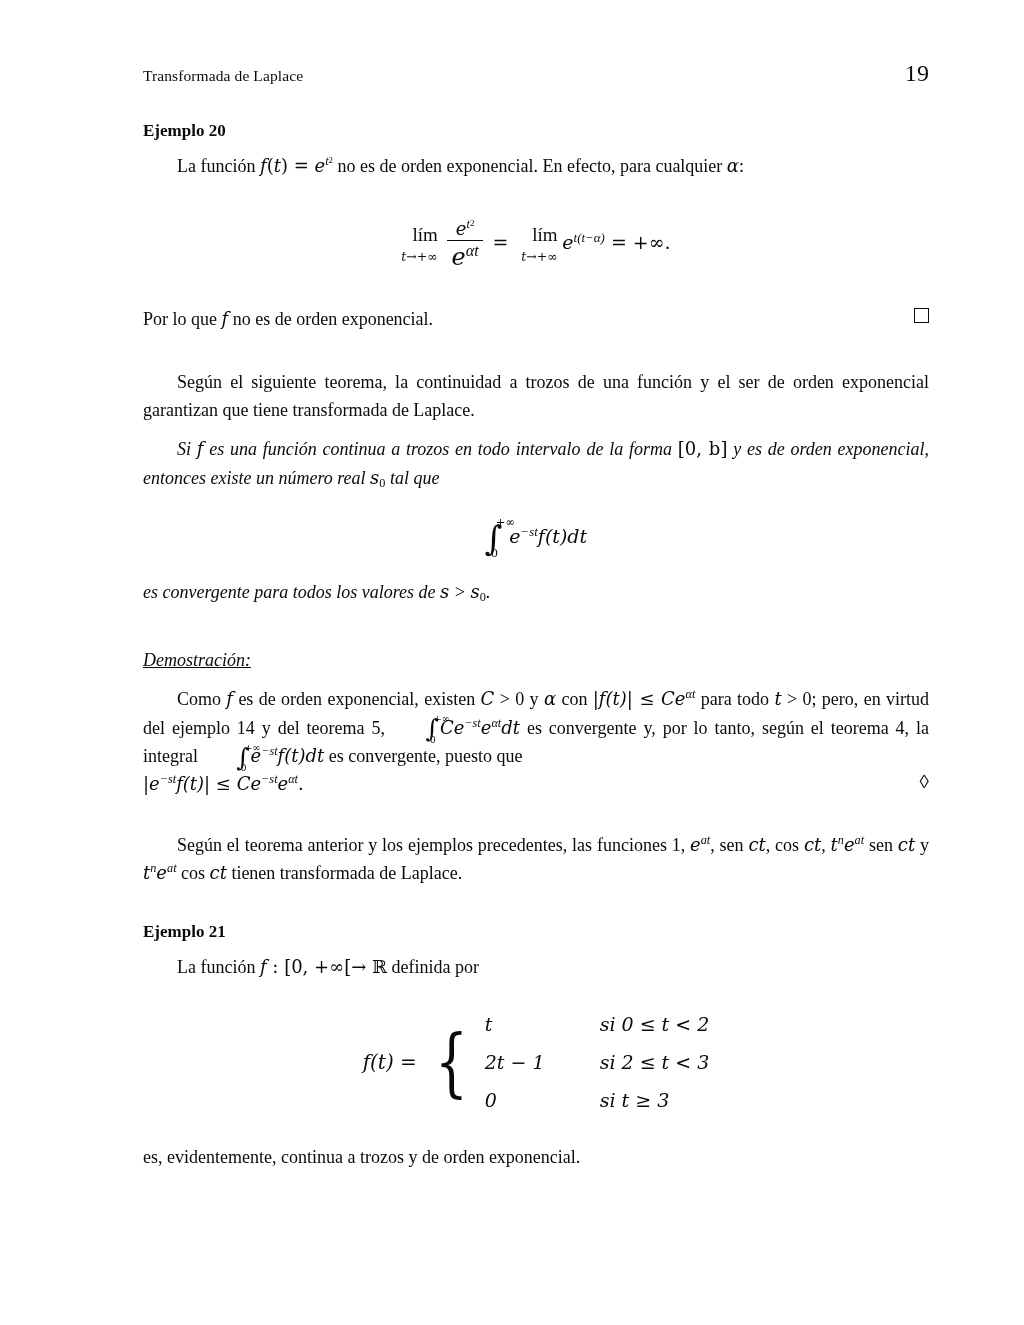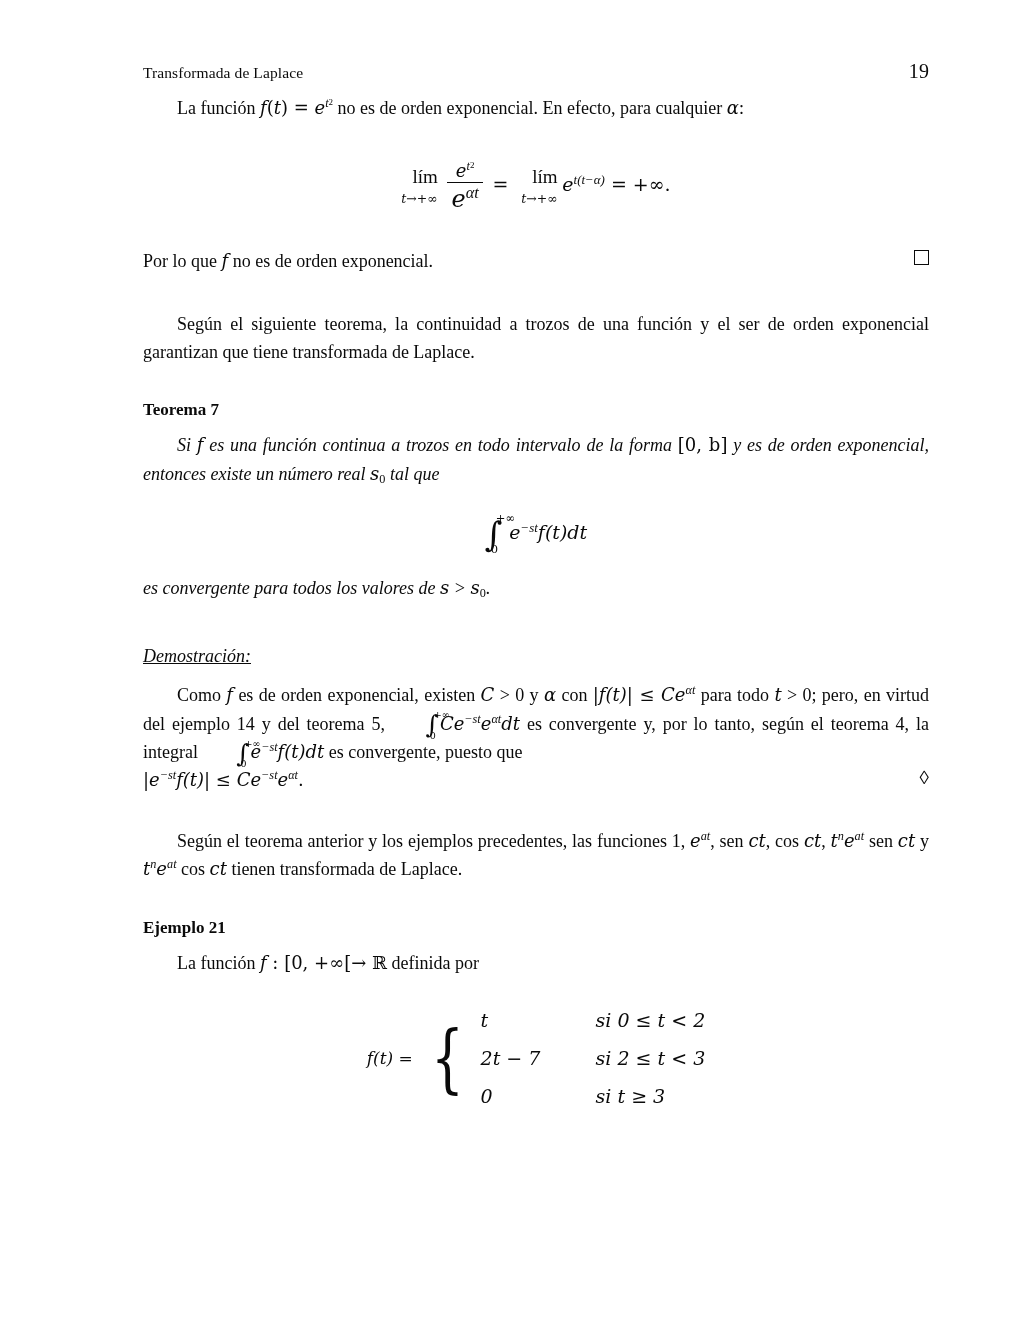--- a/index.html
+++ b/index.html
@@ -29,21 +29,21 @@
   }
   
   .runhead {
     display: flex;
     justify-content: space-between;
     align-items: baseline;
     font-size: 15.5px;
     letter-spacing: 0.1px;
   }
   .runhead .title { font-size: 15.5px; }
-  .runhead .pageno { font-size: 20px; }
+  .runhead .pageno { font-size: 24px; }
 
   
   .heading {
     font-weight: bold;
     font-size: 17px;
     margin-top: 34px;
   }
   p {
     font-size: 18px;
     line-height: 1.58;
@@ -169,33 +169,34 @@
   .cases {
     display: inline-block;
     text-align: left;
   }
   .cases .row {
     display: flex;
     line-height: 2.0;
   }
   .cases .c1 { width: 115px; }
   .cases .c2 { white-space: nowrap; text-align: center; }
-  .fdef { margin-right: 6px; font-size: 17px; vertical-align: middle;}
+  .fdef { margin-right: 6px; font-size: 20px; vertical-align: middle;}
 </style>
 </head>
 <body>
 
 <div class="page">
   <div class="content">
 
     <div class="runhead">
       <span class="title">Transformada de Laplace</span>
       <span class="pageno">19</span>
     </div>
 
+    <div class="heading">Ejemplo 20</div>
 
     <p class="indent">
       <span>La función </span><span class="math">f</span><span class="mathup">(</span><span class="math">t</span><span class="mathup">) = </span><span class="math">e</span><span class="sup">t</span><span class="supup" style="font-size:0.5em; vertical-align:0.95em;">2</span><span> no es de orden exponencial. En efecto, para cualquier </span><span class="math">α</span><span>:</span>
     </p>
 
     <div class="display">
       <span class="limwrap">
         <span class="lim">lím</span><br>
         <span class="under">t→+∞</span>
       </span>
@@ -211,21 +212,20 @@
       <span class="math">e</span><span class="sup">t(t−α)</span><span class="mathup"> = +∞.</span>
     </div>
 
     <p class="endline">
       <span>Por lo que </span><span class="math">f</span><span> no es de orden exponencial.</span>
       <span class="endmark"><span class="qedbox"></span></span>
     </p>
 
     <p class="indent" style="margin-top:34px;">Según el siguiente teorema, la continuidad a trozos de una función y el ser de orden exponencial garantizan que tiene transformada de Laplace.</p>
 
-    <div class="heading">Teorema 7</div>
 
     <p class="indent italic">
       <span>Si </span><span class="math">f</span><span> es una función continua a trozos en todo intervalo de la forma </span><span class="mathup">[0, b]</span><span> y es de orden exponencial, entonces existe un número real </span><span class="math">s</span><span class="sub">0</span><span> tal que</span>
     </p>
 
     <div class="display" style="margin:30px 0 26px 0;">
       <span class="intg">
         <span>∫</span>
         <span class="upper">+∞</span>
         <span class="lower">0</span>
@@ -264,26 +264,27 @@
     <div class="display" style="margin:24px 0 20px 0;">
       <span class="fdef"><span class="math">f</span><span class="math">(t) =</span></span>
       <span class="piecewise">
         <span class="brace">{</span>
         <span class="cases">
           <span class="row">
             <span class="c1 math">t</span>
             <span class="c2 math">si 0 ≤ t &lt; 2</span>
           </span>
           <span class="row">
-            <span class="c1 math">2t − 7</span>
+            <span class="c1 math">2t − 1</span>
             <span class="c2 math">si 2 ≤ t &lt; 3</span>
           </span>
           <span class="row">
             <span class="c1 math">0</span>
             <span class="c2 math">si t ≥ 3</span>
           </span>
         </span>
       </span>
     </div>
 
+    <p style="margin-top:24px;">es, evidentemente, continua a trozos y de orden exponencial.</p>
 
   </div>
 </div>
 
 </body></html>

